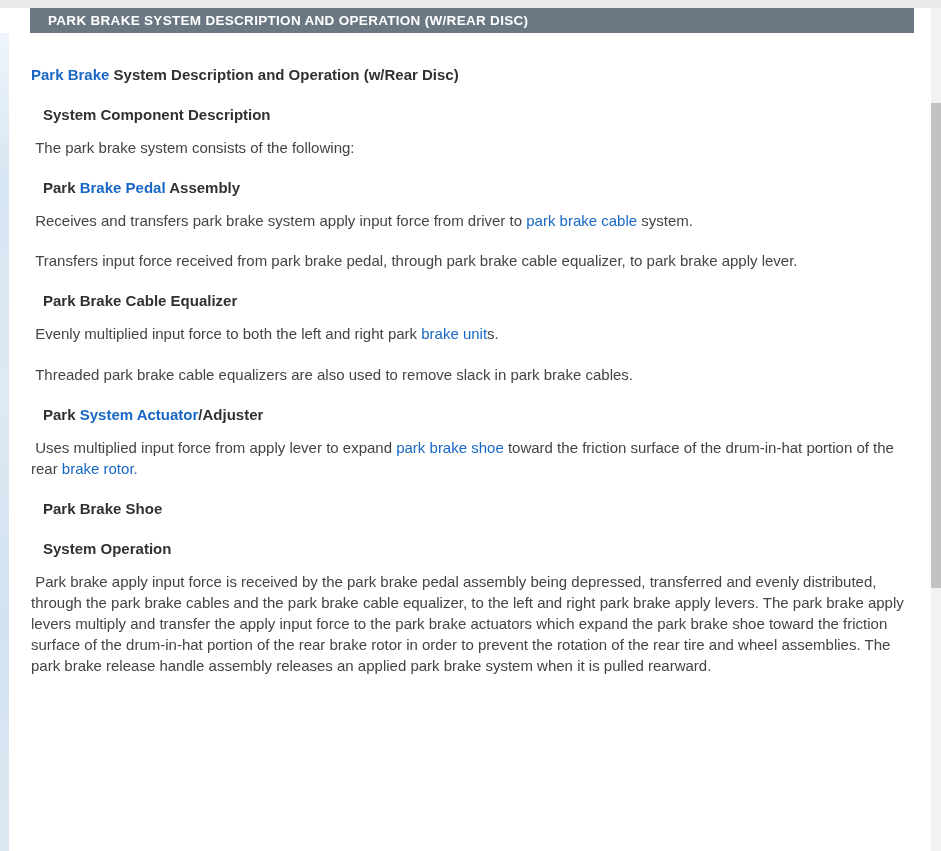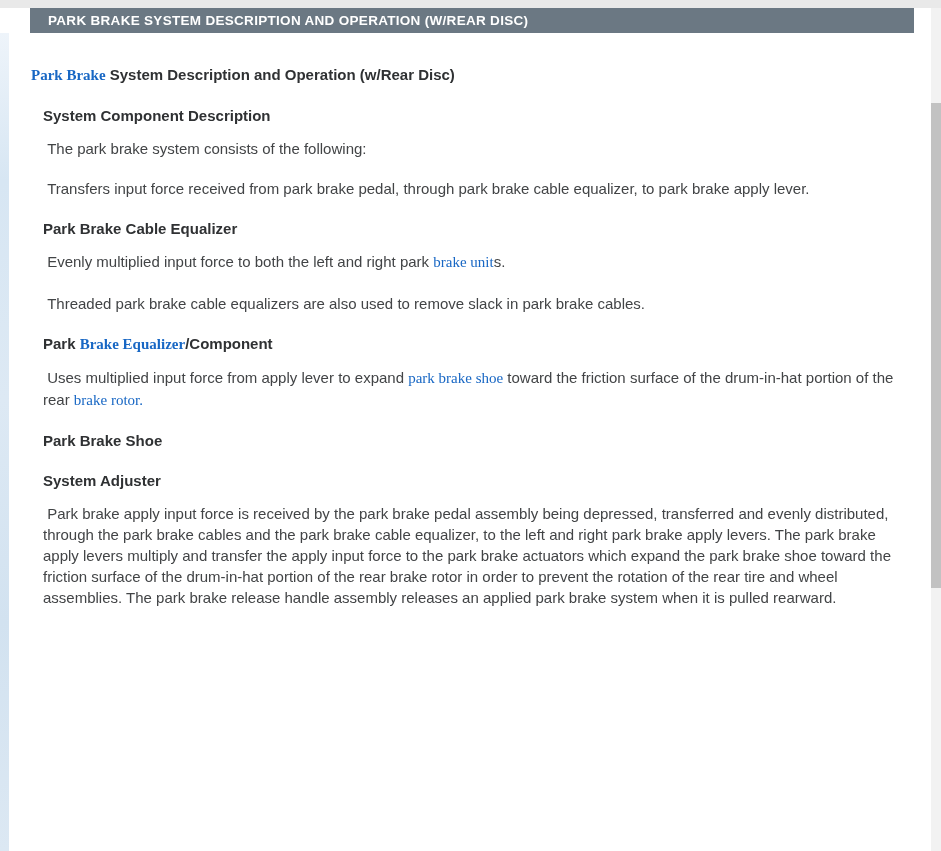--- a/index.html
+++ b/index.html
@@ -34,61 +34,65 @@
   .content {
     position:absolute; left:31px; top:33px; width:876px;
     color:var(--body-text,#424446); font-size:15px; line-height:21px;
   }
   .doc-title { margin-top:31px; font-weight:bold; color:var(--heading-text,#2f3133); }
   .section { margin-top:19px; }
   .section h3 {
     margin:12px; font-size:15px; line-height:21px; font-weight:bold;
     color:var(--heading-text,#2f3133);
   }
-  .section p { margin:12px; white-space:pre-wrap; }
+  .section p { margin:0; white-space:pre-wrap; }
   .section p + p { margin-top:20px; }
-  a.doclink { color:var(--link-blue,#1867c4); text-decoration:none; cursor:pointer;font-family:Liberation Serif, serif; }
+  a.doclink { color:var(--link-blue,#1867c4); text-decoration:none; cursor:pointer; }
 </style>
 </head>
 <body>
 
 <div class="top-strip"></div>
 
 <div class="header-bar">
   <span>PARK BRAKE SYSTEM DESCRIPTION AND OPERATION (W/REAR DISC)</span>
 </div>
 
 <div class="left-strip"></div>
 
 <div class="content">
   <div class="doc-title"><a class="doclink">Park Brake</a><span> System Description and Operation (w/Rear Disc)</span></div>
   <div id="sections">
       <div class="section">
         <h3><span>System Component Description</span></h3>
         <p><span> The park brake system consists of the following:</span></p>
       </div>
       <div class="section">
+        <h3><span>Park </span><a class="doclink">Brake Pedal</a><span> Assembly</span></h3>
+        <p><span> Receives and transfers park brake system apply input force from driver to </span><a class="doclink">park brake cable</a><span> system.</span></p>
+      </div>
+      <div class="section">
         <p><span> Transfers input force received from park brake pedal, through park brake cable equalizer, to park brake apply lever.</span></p>
       </div>
       <div class="section">
         <h3><span>Park Brake Cable Equalizer</span></h3>
         <p><span> Evenly multiplied input force to both the left and right park </span><a class="doclink">brake unit</a><span>s.</span></p>
         <p><span> Threaded park brake cable equalizers are also used to remove slack in park brake cables.</span></p>
       </div>
       <div class="section">
       </div>
       <div class="section">
-        <h3><span>Park </span><a class="doclink">Brake Equalizer</a><span>/Component</span></h3>
+        <h3><span>Park </span><a class="doclink">System Actuator</a><span>/Adjuster</span></h3>
         <p><span> Uses multiplied input force from apply lever to expand </span><a class="doclink">park brake shoe</a><span> toward the friction surface of the drum-in-hat portion of the rear </span><a class="doclink">brake rotor.</a></p>
       </div>
       <div class="section">
         <h3><span>Park Brake Shoe</span></h3>
       </div>
       <div class="section">
-        <h3><span>System Adjuster</span></h3>
+        <h3><span>System Operation</span></h3>
         <p><span> Park brake apply input force is received by the park brake pedal assembly being depressed, transferred and evenly distributed, through the park brake cables and the park brake cable equalizer, to the left and right park brake apply levers. The park brake apply levers multiply and transfer the apply input force to the park brake actuators which expand the park brake shoe toward the friction surface of the drum-in-hat portion of the rear brake rotor in order to prevent the rotation of the rear tire and wheel assemblies. The park brake release handle assembly releases an applied park brake system when it is pulled rearward.</span></p>
       </div>
     </div>
 </div>
 
 <div class="scrollbar">
   <div class="scrollbar-thumb" id="sb-thumb" style="top: 95px; height: 485px;"></div>
 </div>
 
 </body></html>

